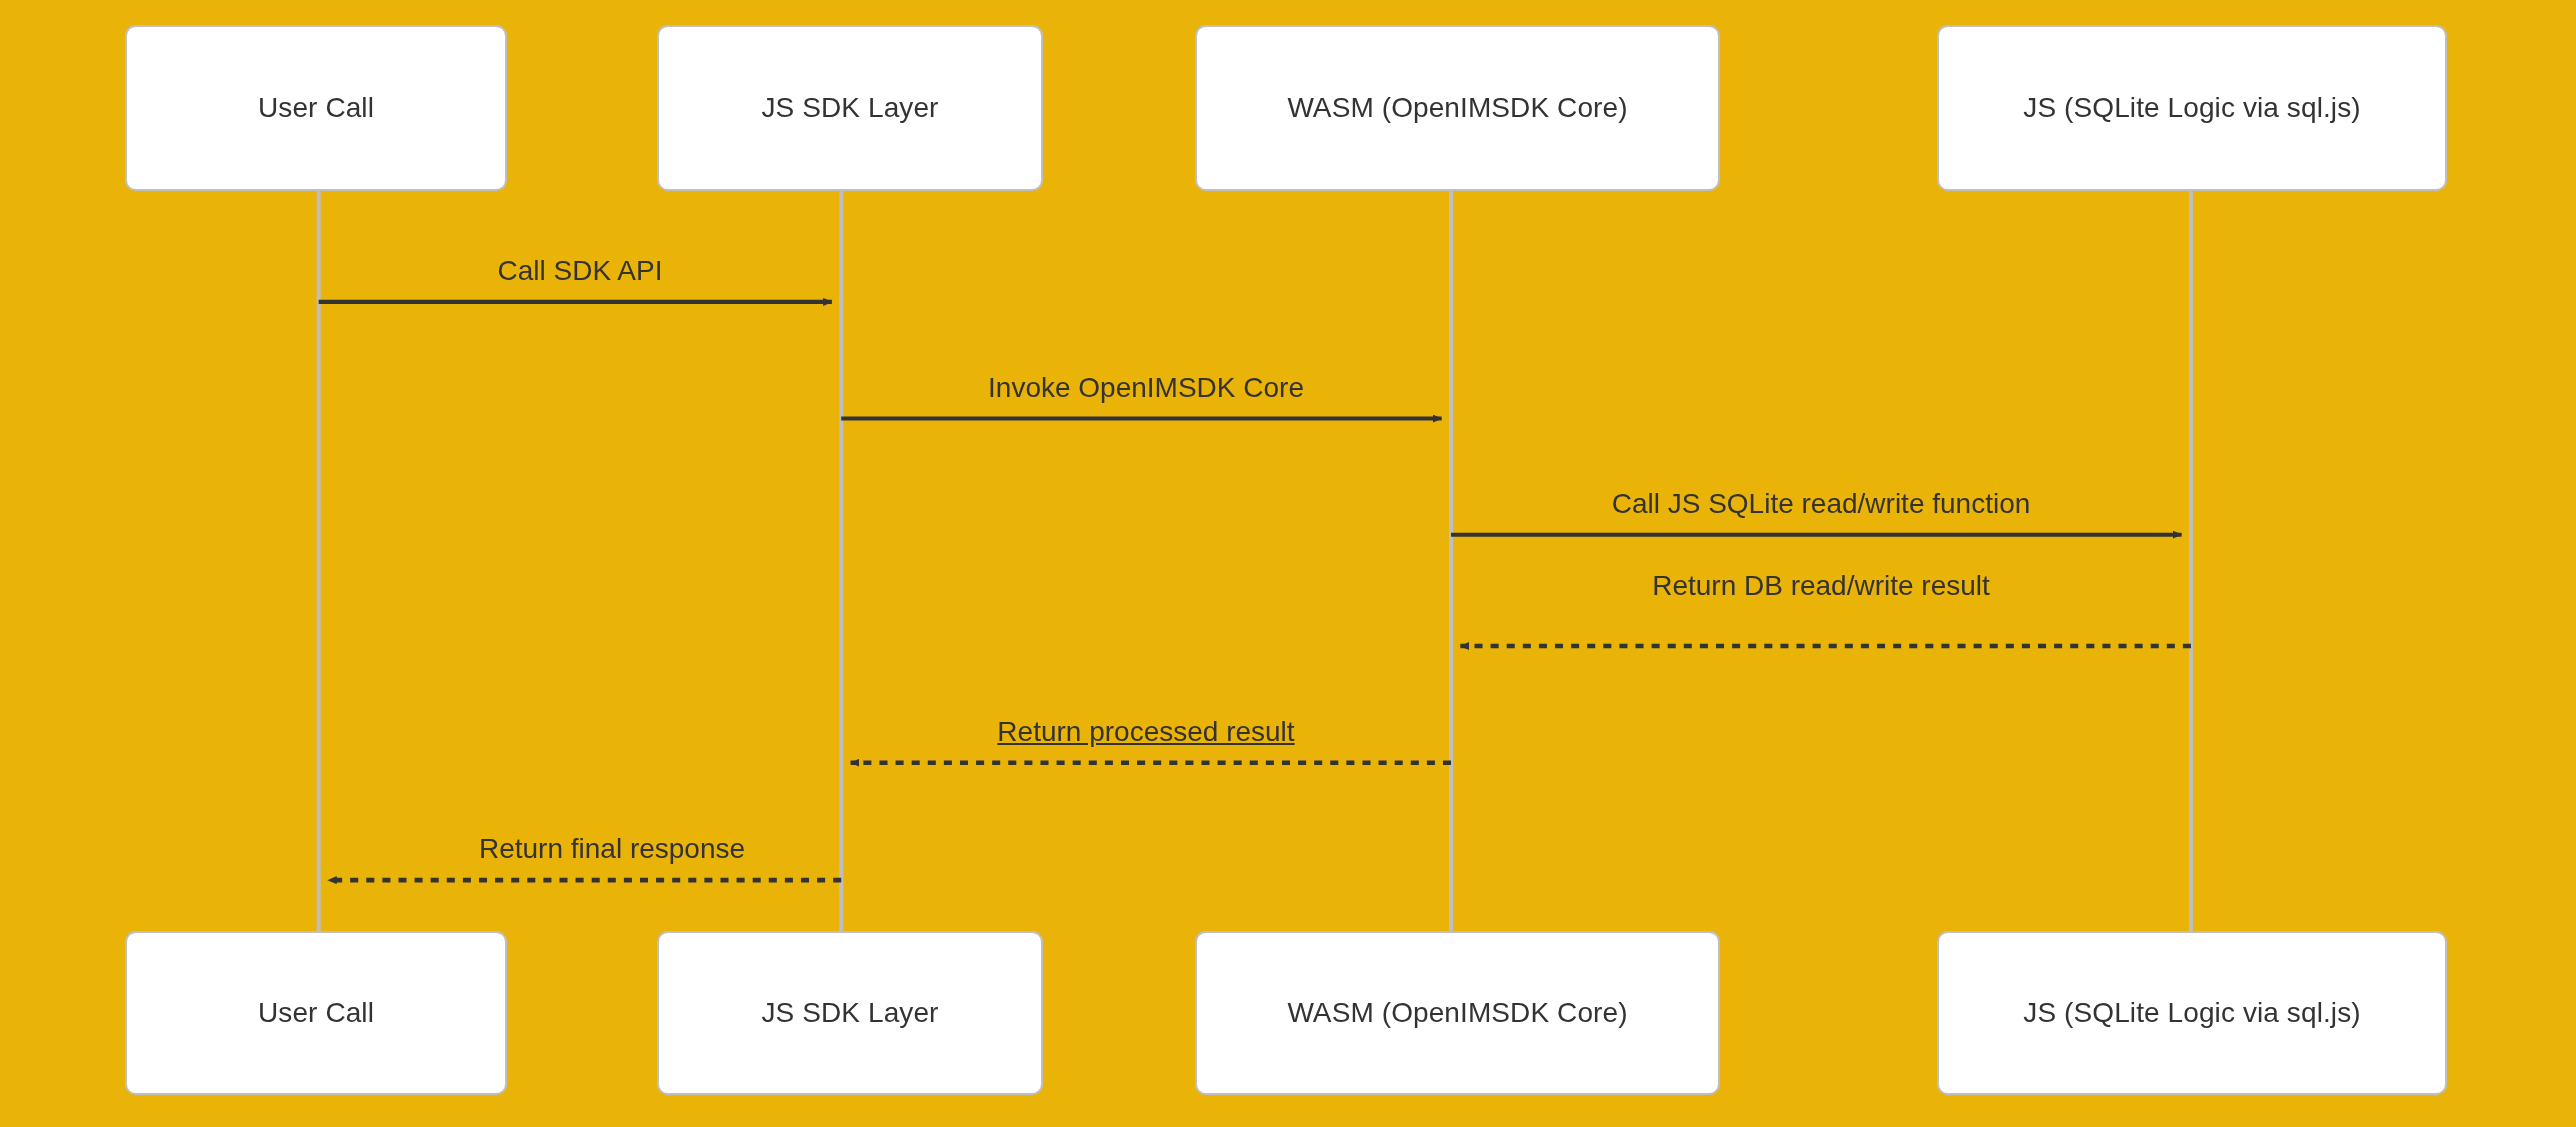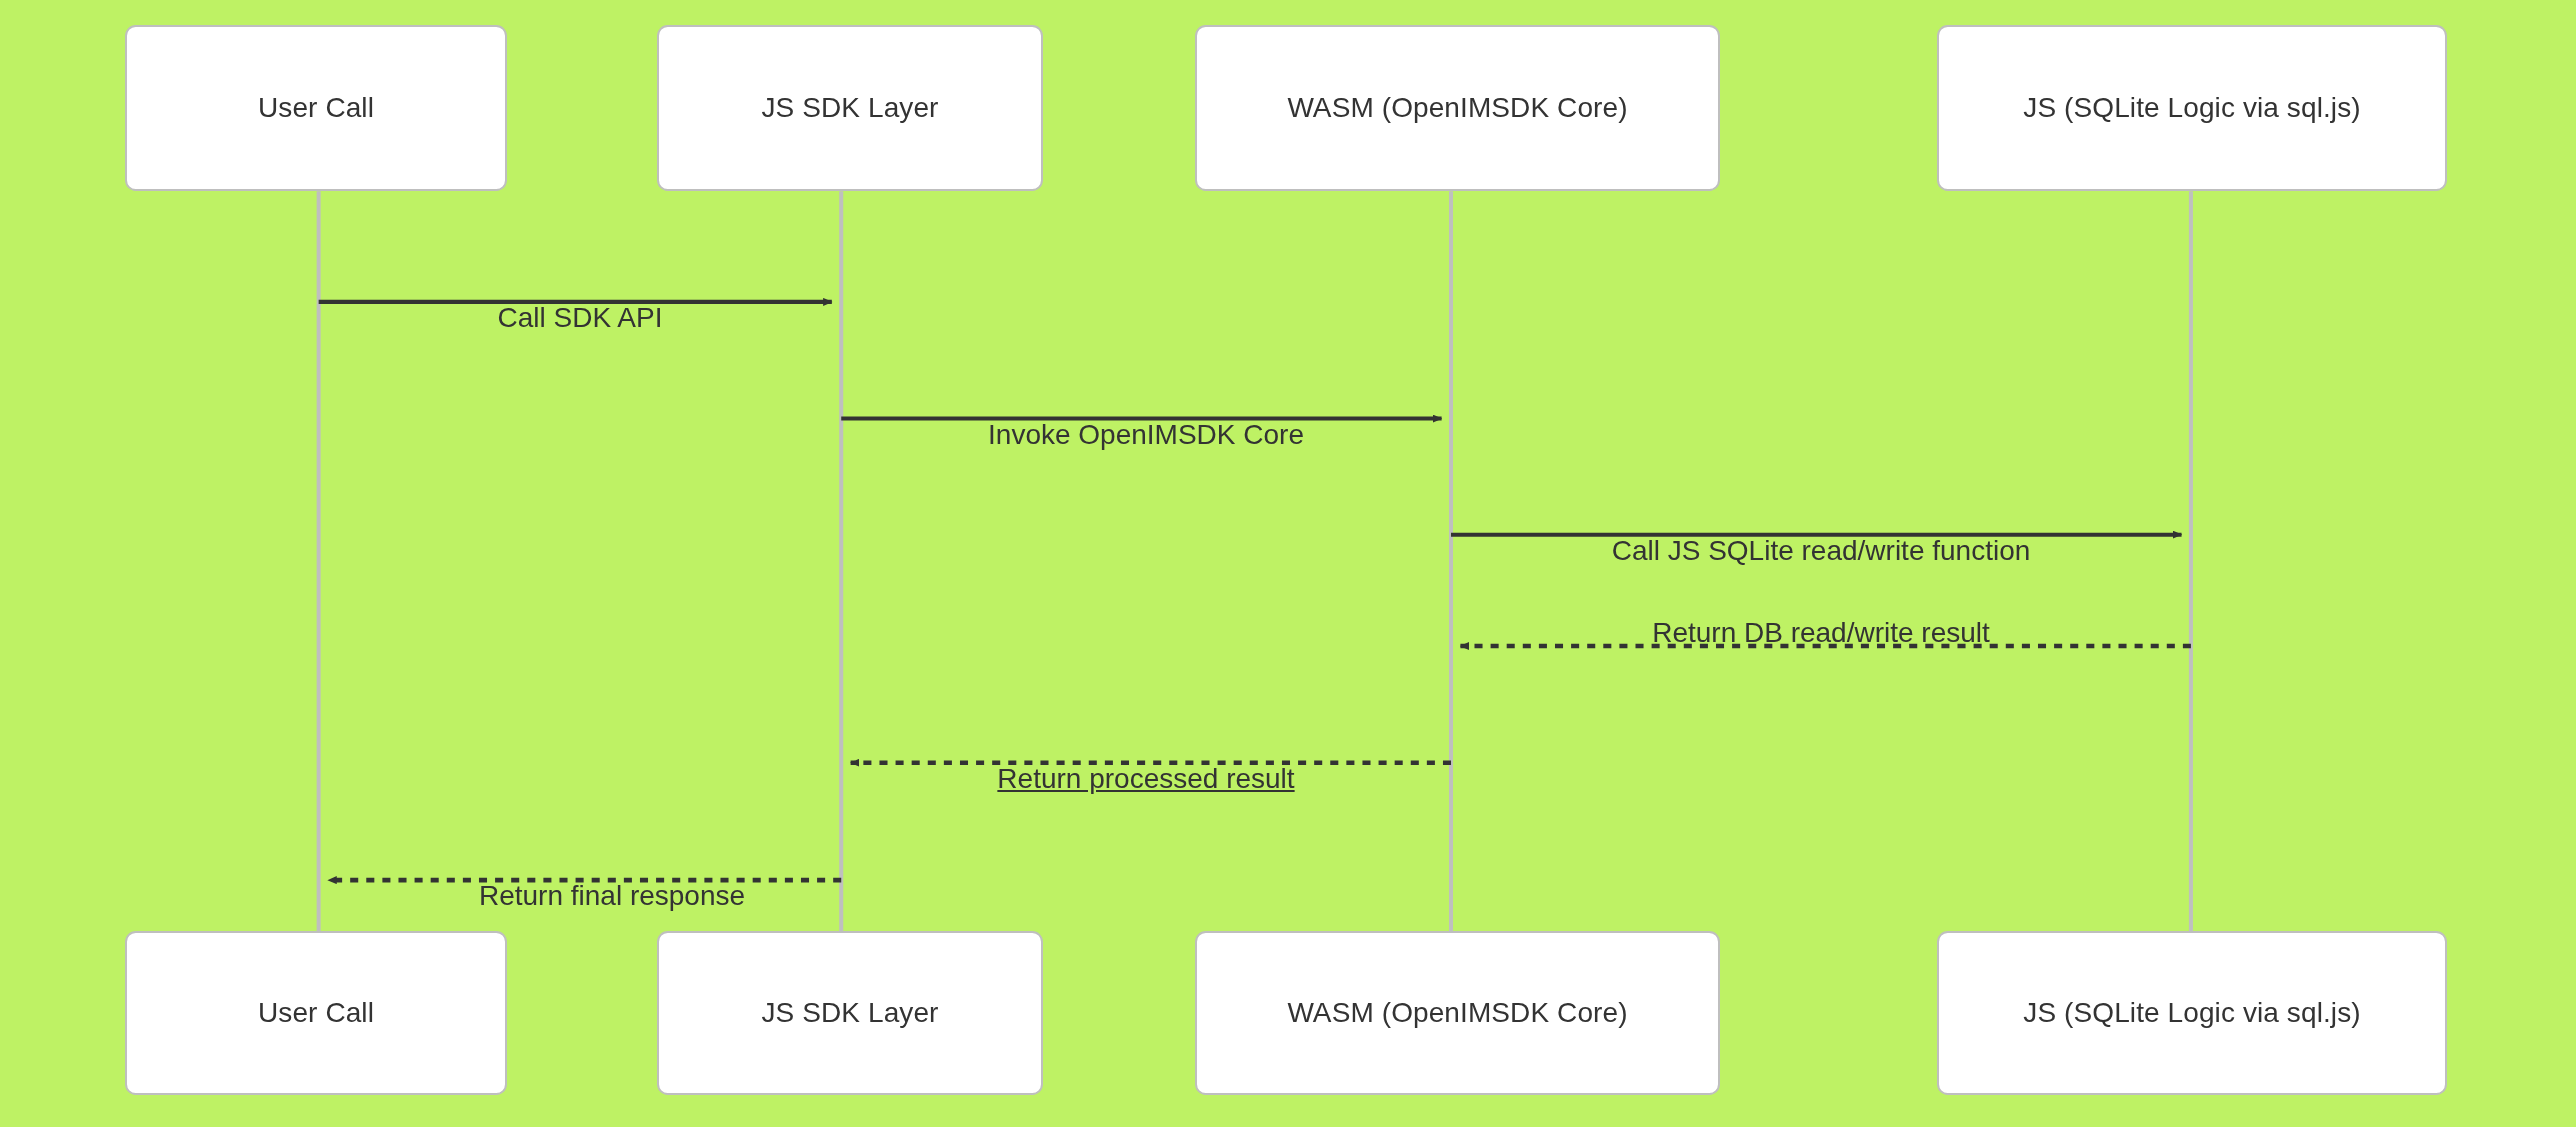--- a/index.html
+++ b/index.html
@@ -7,21 +7,21 @@
     padding: 0;
     background: #ffffff;
   }
   body {
     font-family: "Liberation Sans", sans-serif;
   }
   #diagram-root {
     position: relative;
     width: 2576px;
     height: 1127px;
-    background: #bef264;
+    background: #eab308;
     overflow: hidden;
   }
   .seq-svg {
     position: absolute;
     top: 0;
     left: 0;
     width: 2576px;
     height: 1127px;
     display: block;
   }
@@ -47,21 +47,20 @@
   }
   .msg-label {
     position: absolute;
     transform: translate(-50%, -100%);
     font-family: "Liberation Sans", sans-serif;
     font-size: 28px;
     font-weight: 400;
     color: #333333;
     white-space: nowrap;
     z-index: 4;
-    margin-top: 47px;
   }
 </style>
 </head>
 <body>
 
 <div id="diagram-root">
 
   <svg class="seq-svg" id="seq-svg" viewBox="0 0 3840 1680" xmlns="http://www.w3.org/2000/svg">
     <defs>
       <marker id="arrow-solid-right" markerWidth="14" markerHeight="12" refX="13" refY="6" orient="auto" markerUnits="userSpaceOnUse">

